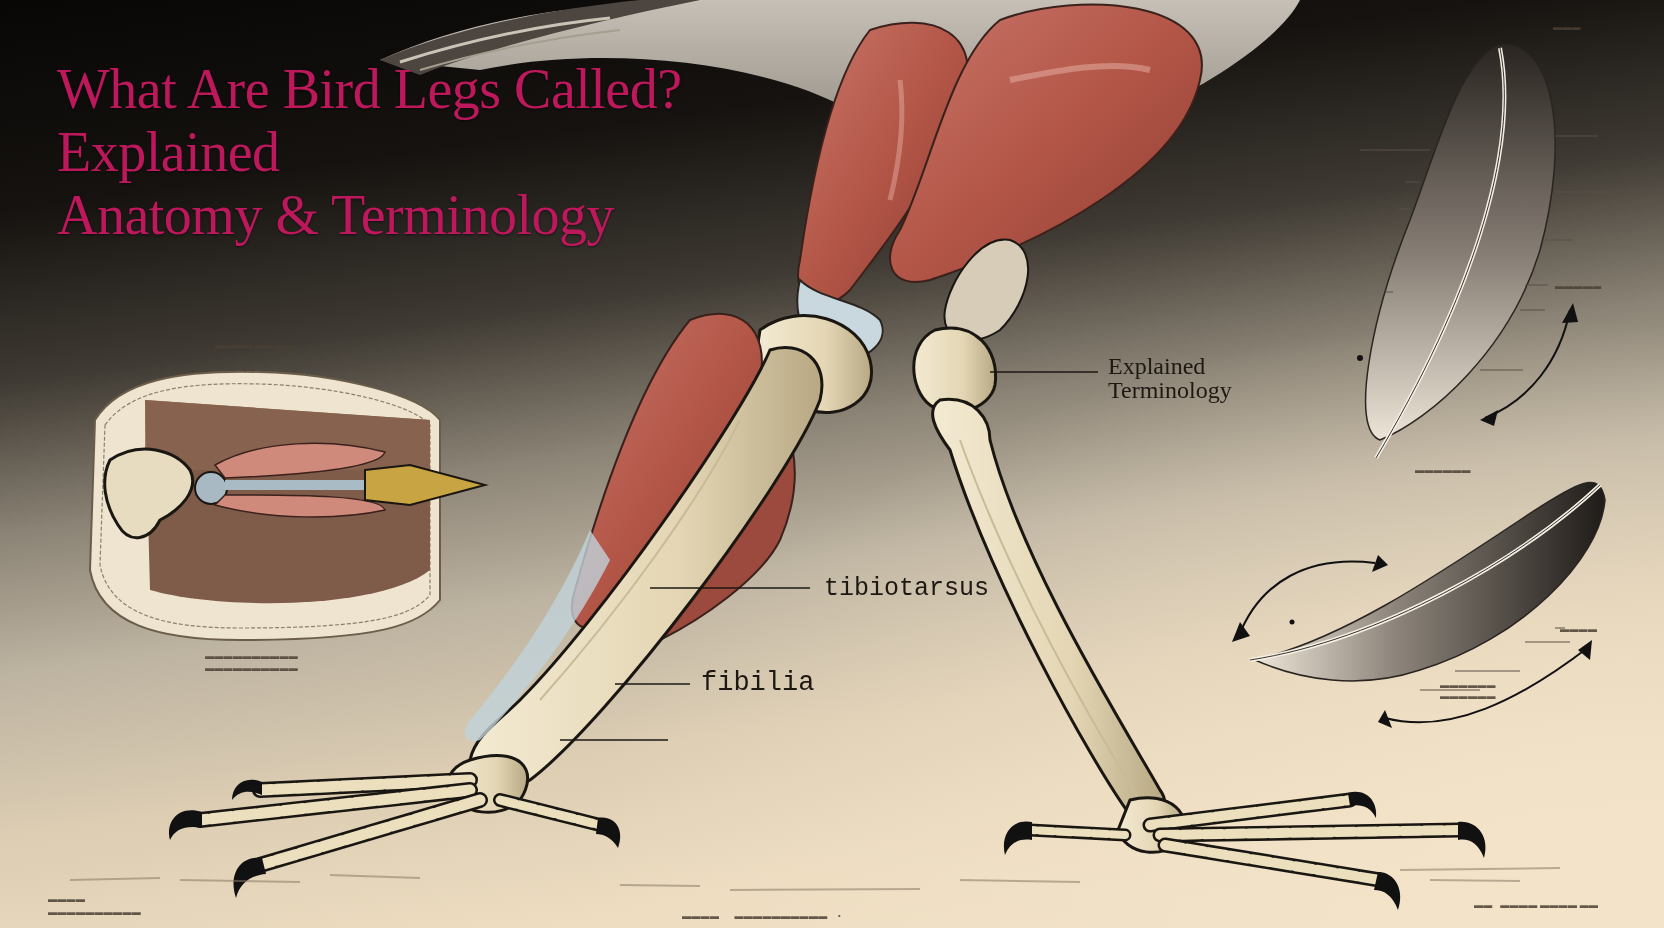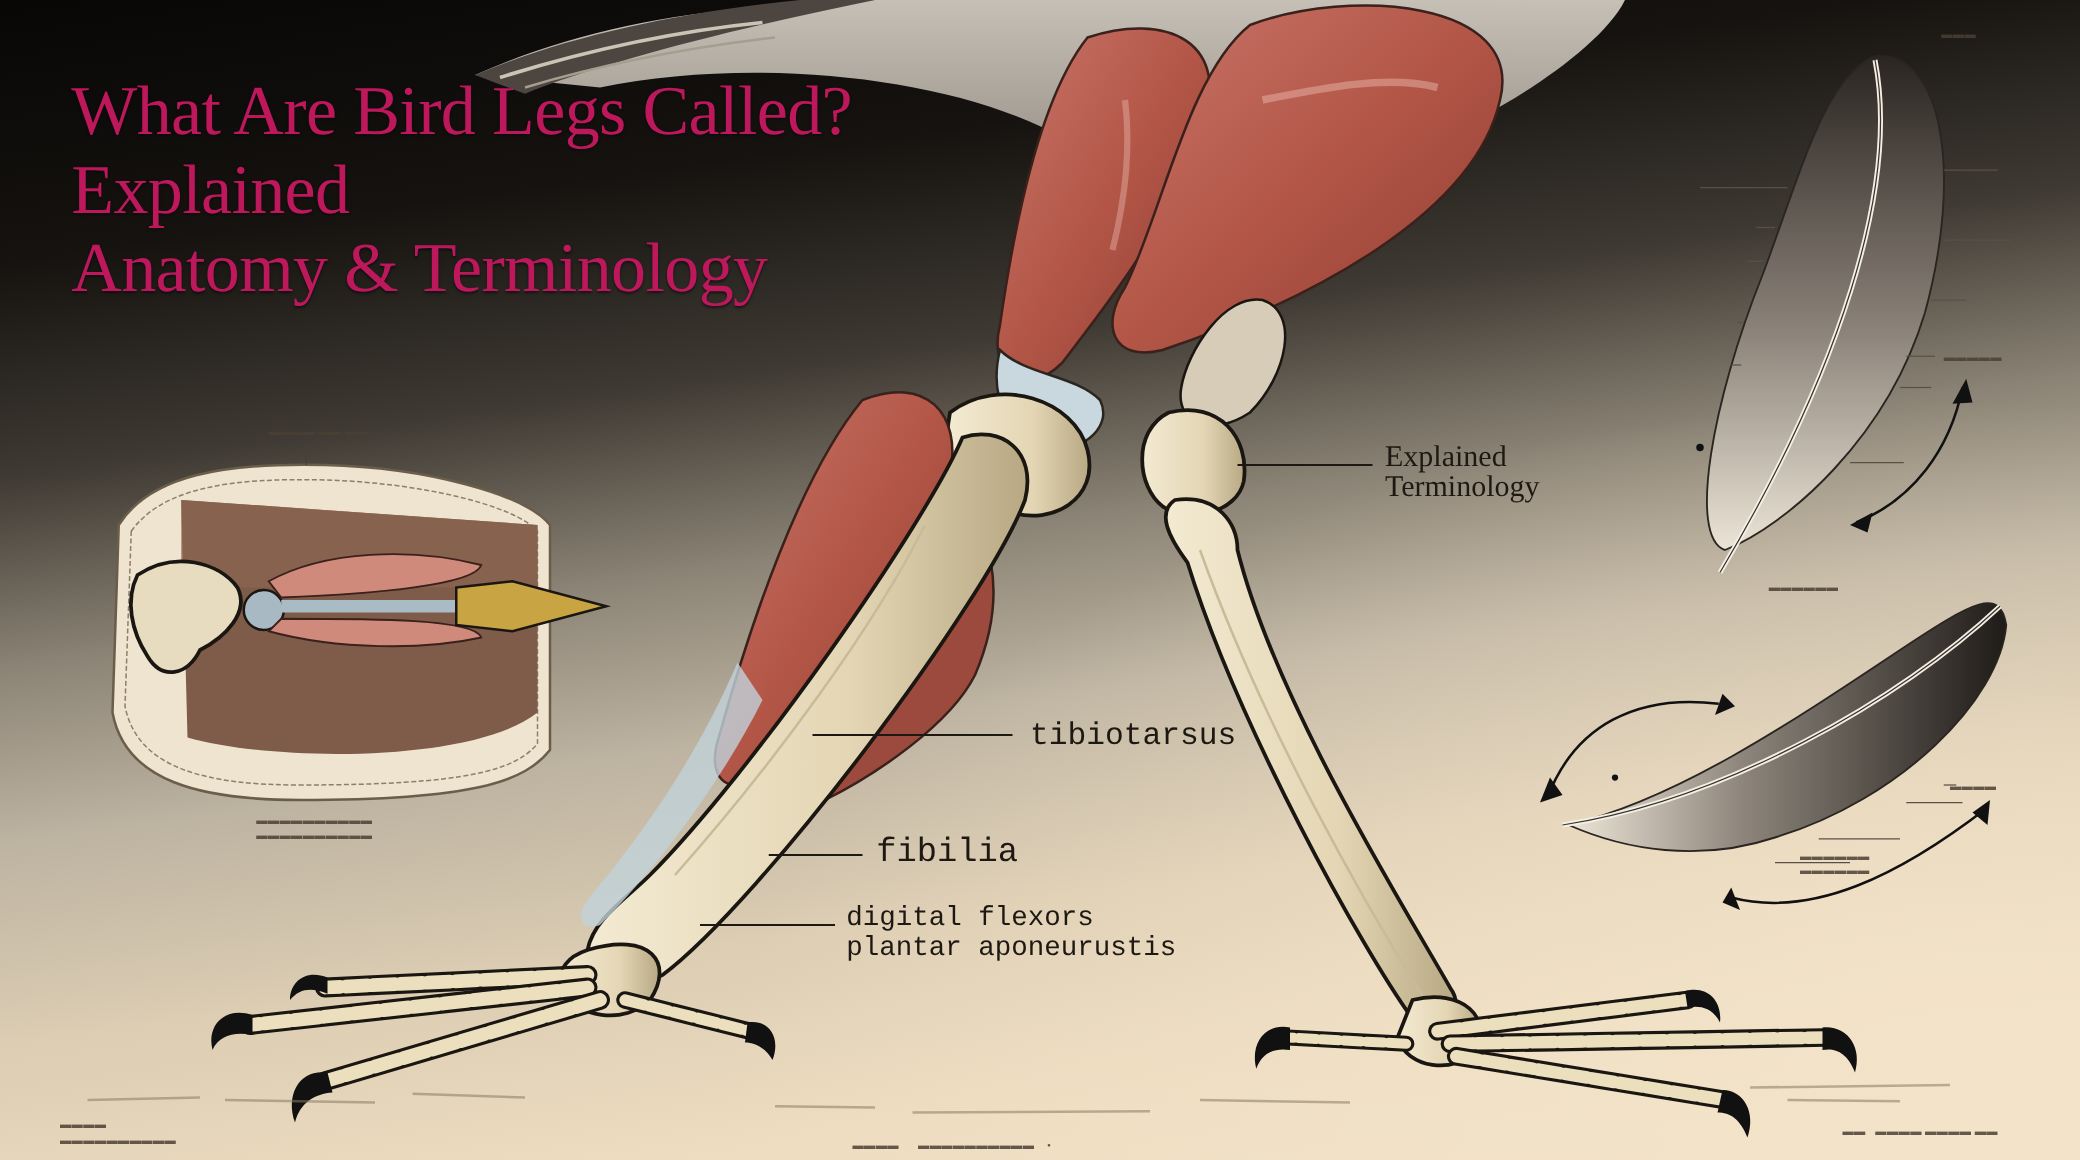--- a/index.html
+++ b/index.html
@@ -218,24 +218,20 @@
   </div>
 
   <div class="label" style="left:1108px; top:354px; font-size:24px; line-height:24px;">
     <div>Explained</div>
     <div>Terminology</div>
   </div>
 
   <div class="label lbl-sans" style="left:824px; top:574px; font-size:25px;">tibiotarsus</div>
   <div class="label lbl-sans" style="left:701px; top:668px; font-size:27px;text-align:right;">fibilia</div>
 
-  <div class="label lbl-sans" style="left:677px; top:723px; font-size:22px; line-height:24px;">
-    <div>digital flexors</div>
-    <div>plantar aponeurustis</div>
-  </div>
 
   <div class="tiny" style="left:215px; top:340px;">▬▬▬▬ ▬▬ ▬▬</div>
   <div class="tiny" style="left:205px; top:650px; line-height:12px;">▬▬▬▬▬▬▬▬▬▬<br>▬▬▬▬▬▬▬▬▬▬</div>
   <div class="tiny" style="left:1553px; top:22px;">▬▬▬</div>
   <div class="tiny" style="left:1555px; top:281px;">▬▬▬▬▬</div>
   <div class="tiny" style="left:1415px; top:465px;">▬▬▬▬▬▬</div>
   <div class="tiny" style="left:1560px; top:624px;">▬▬▬▬</div>
   <div class="tiny" style="left:1440px; top:680px; line-height:11px;">▬▬▬▬▬▬<br>▬▬▬▬▬▬</div>
   <div class="tiny" style="left:48px; top:893px; line-height:13px;">▬▬▬▬<br>▬▬▬▬▬▬▬▬▬▬</div>
   <div class="tiny" style="left:682px; top:911px;">▬▬▬▬ &nbsp;&nbsp;&nbsp;&nbsp; ▬▬▬▬▬▬▬▬▬▬ &nbsp;&nbsp; •</div>

